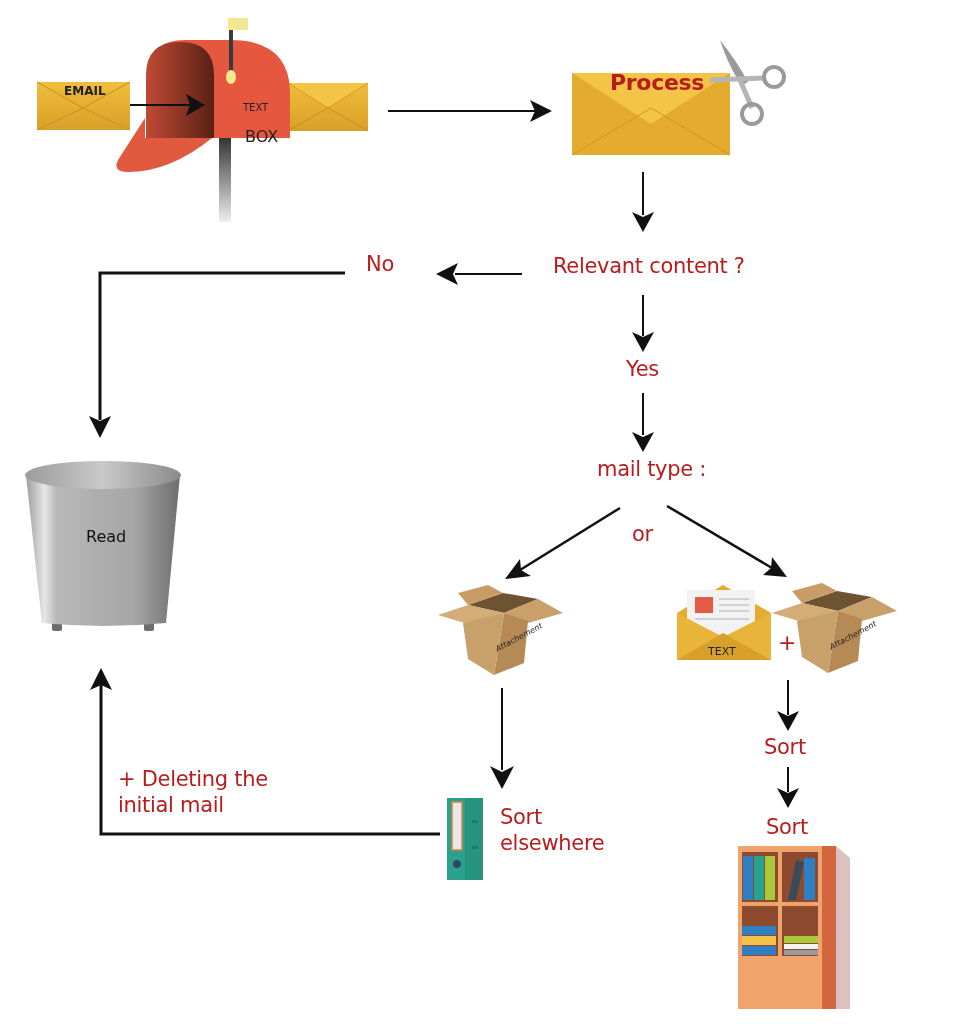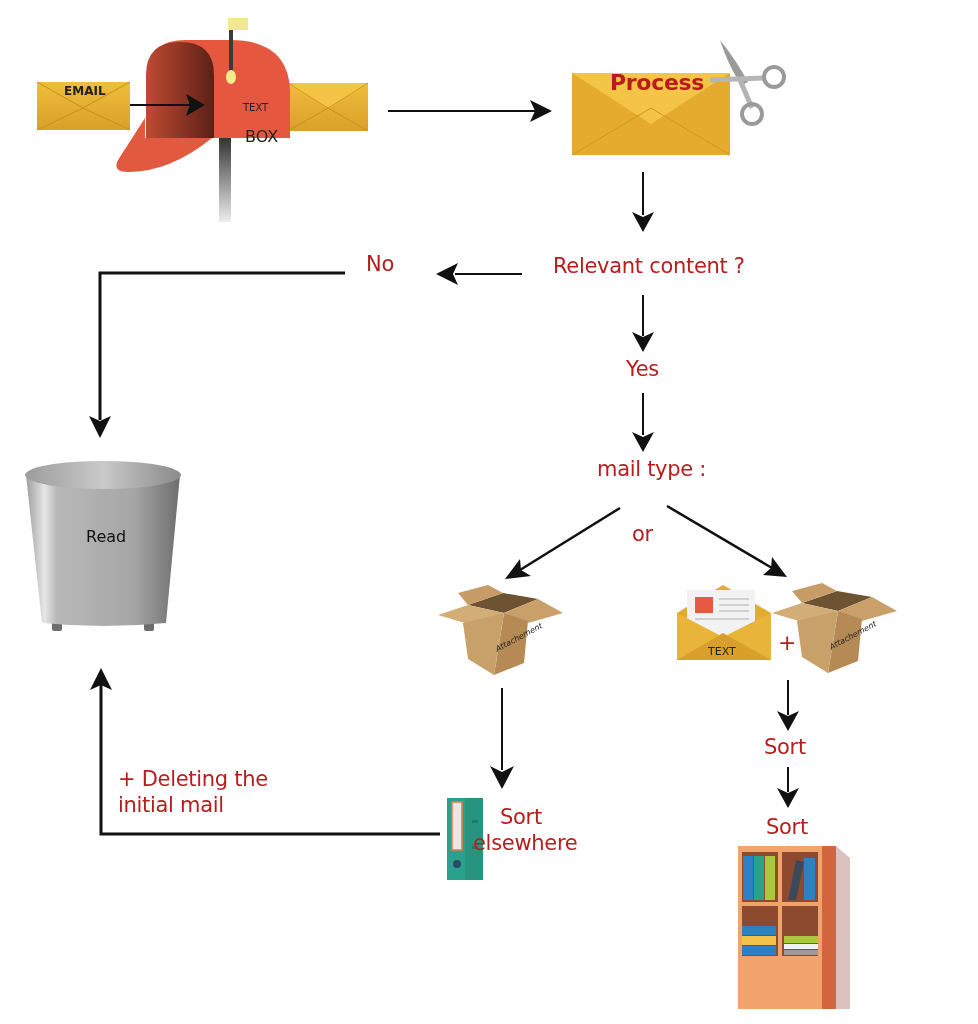--- a/index.html
+++ b/index.html
@@ -192,21 +192,21 @@
   <svg width="40" height="82">
     <rect x="0" y="0" width="36" height="82" fill="#2aa18c"></rect>
     <rect x="18" y="0" width="18" height="82" fill="#26947f"></rect>
     <rect x="5" y="4" width="10" height="48" fill="#e8e8e8" stroke="#e67a3e" stroke-width="1.5"></rect>
     <circle cx="10" cy="66" r="4" fill="#2d4a66"></circle>
     <rect x="25" y="22" width="6" height="3" fill="#1c7d6b"></rect>
     <rect x="25" y="48" width="6" height="3" fill="#1c7d6b"></rect>
   </svg>
 </div>
 <div class="abs lbl hand" style="left:500px;top:805px;">Sort</div>
-<div class="abs lbl hand" style="left:473px;top:831px;">elsewhere</div>
+<div class="abs lbl hand" style="left:500px;top:831px;">elsewhere</div>
 
 <div class="abs lbl hand" style="left:118px;top:767px;">+ Deleting the</div>
 <div class="abs lbl hand" style="left:118px;top:793px;">initial mail</div>
 
 <div class="abs lbl hand" style="left:764px;top:735px;">Sort</div>
 <div class="abs lbl hand" style="left:766px;top:815px;">Sort</div>
 
 <div class="abs" style="left:738px;top:846px;width:115px;height:165px;">
   <svg width="115" height="165">
     <polygon points="98,0 112,12 112,163 98,163" fill="#dcc2be"></polygon>

